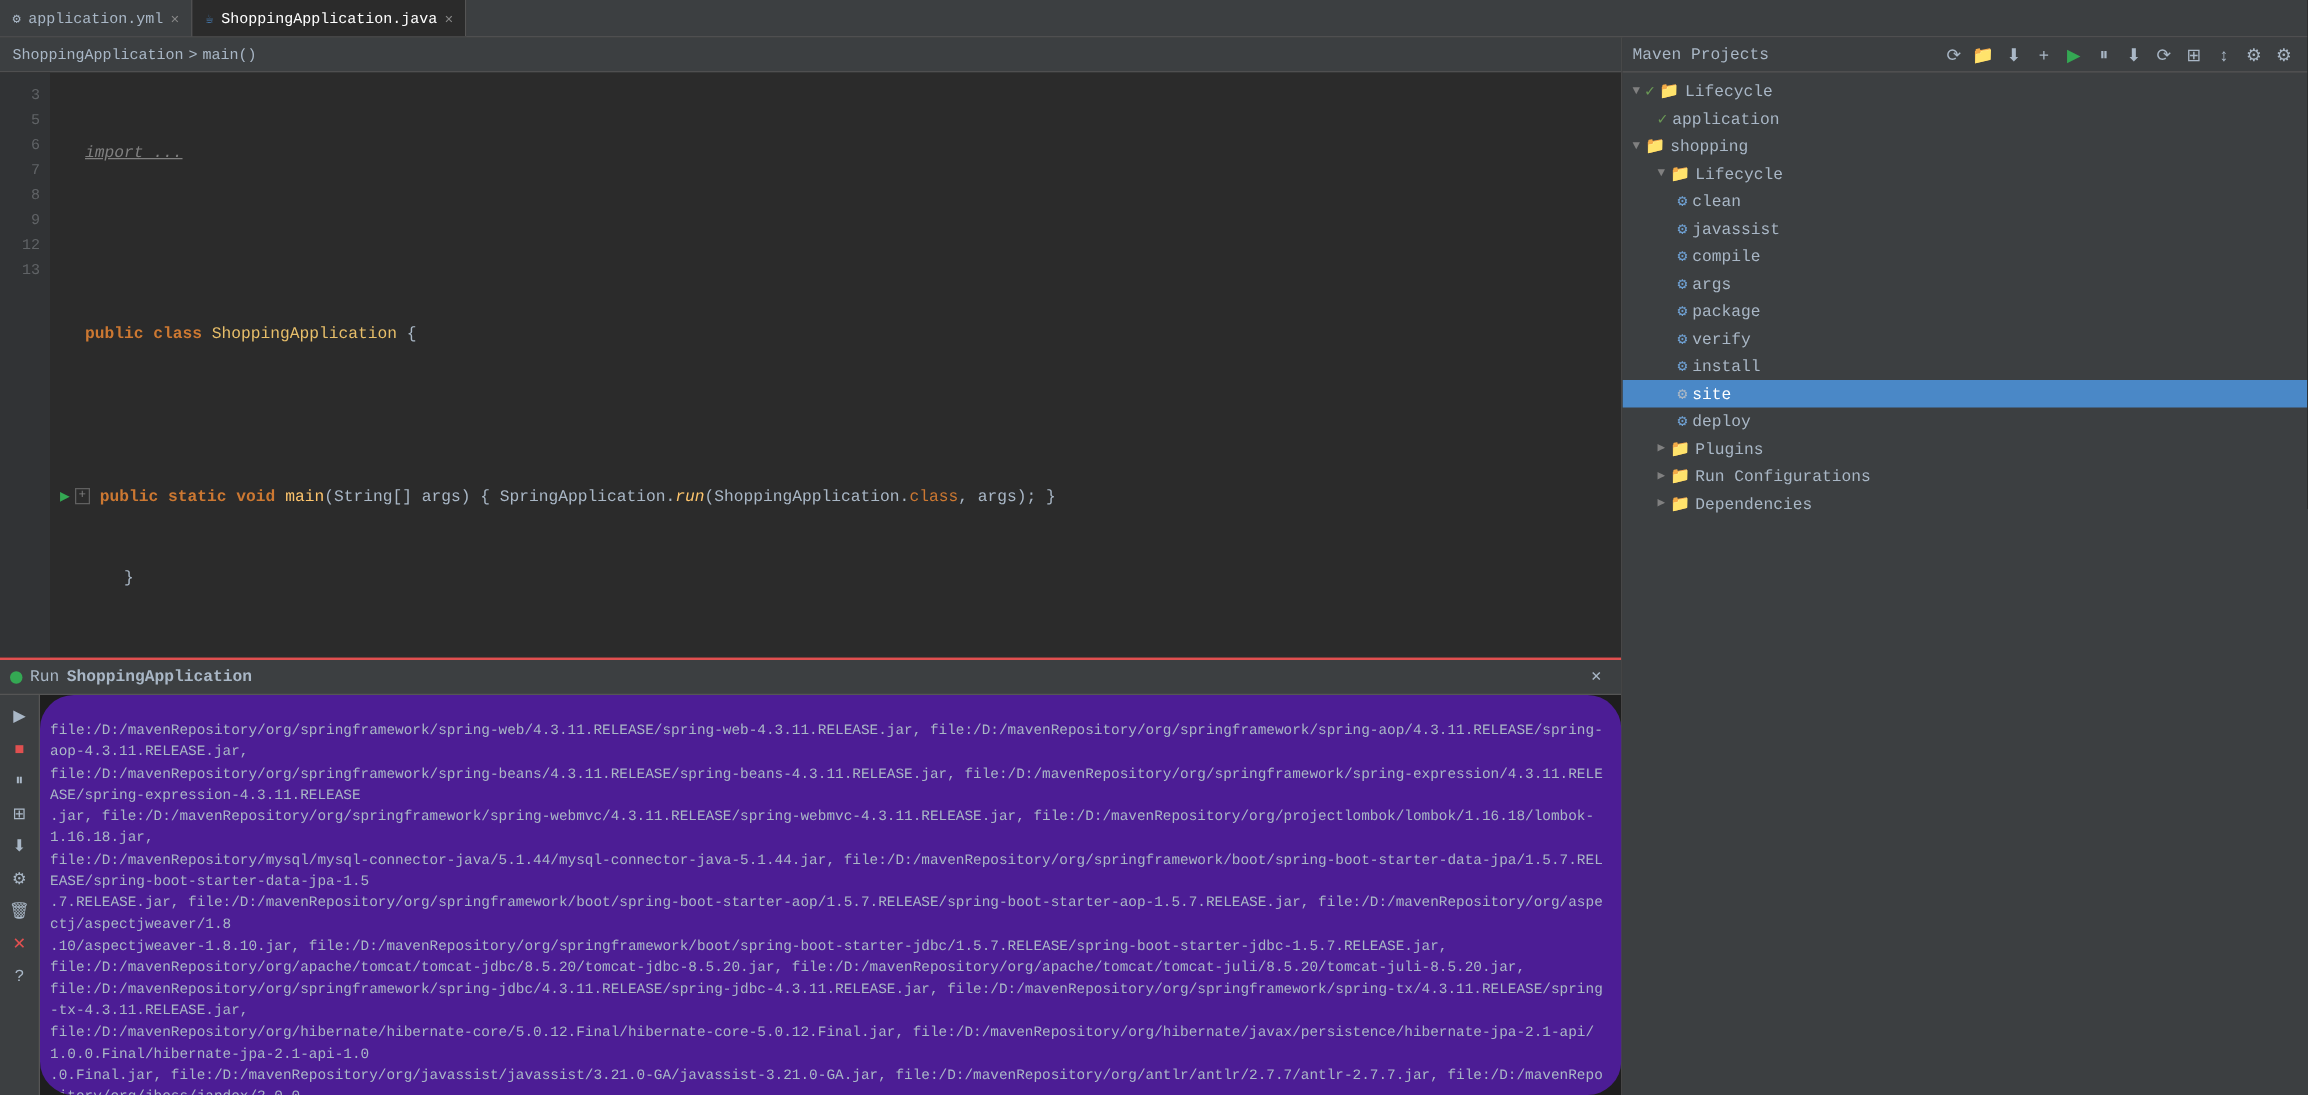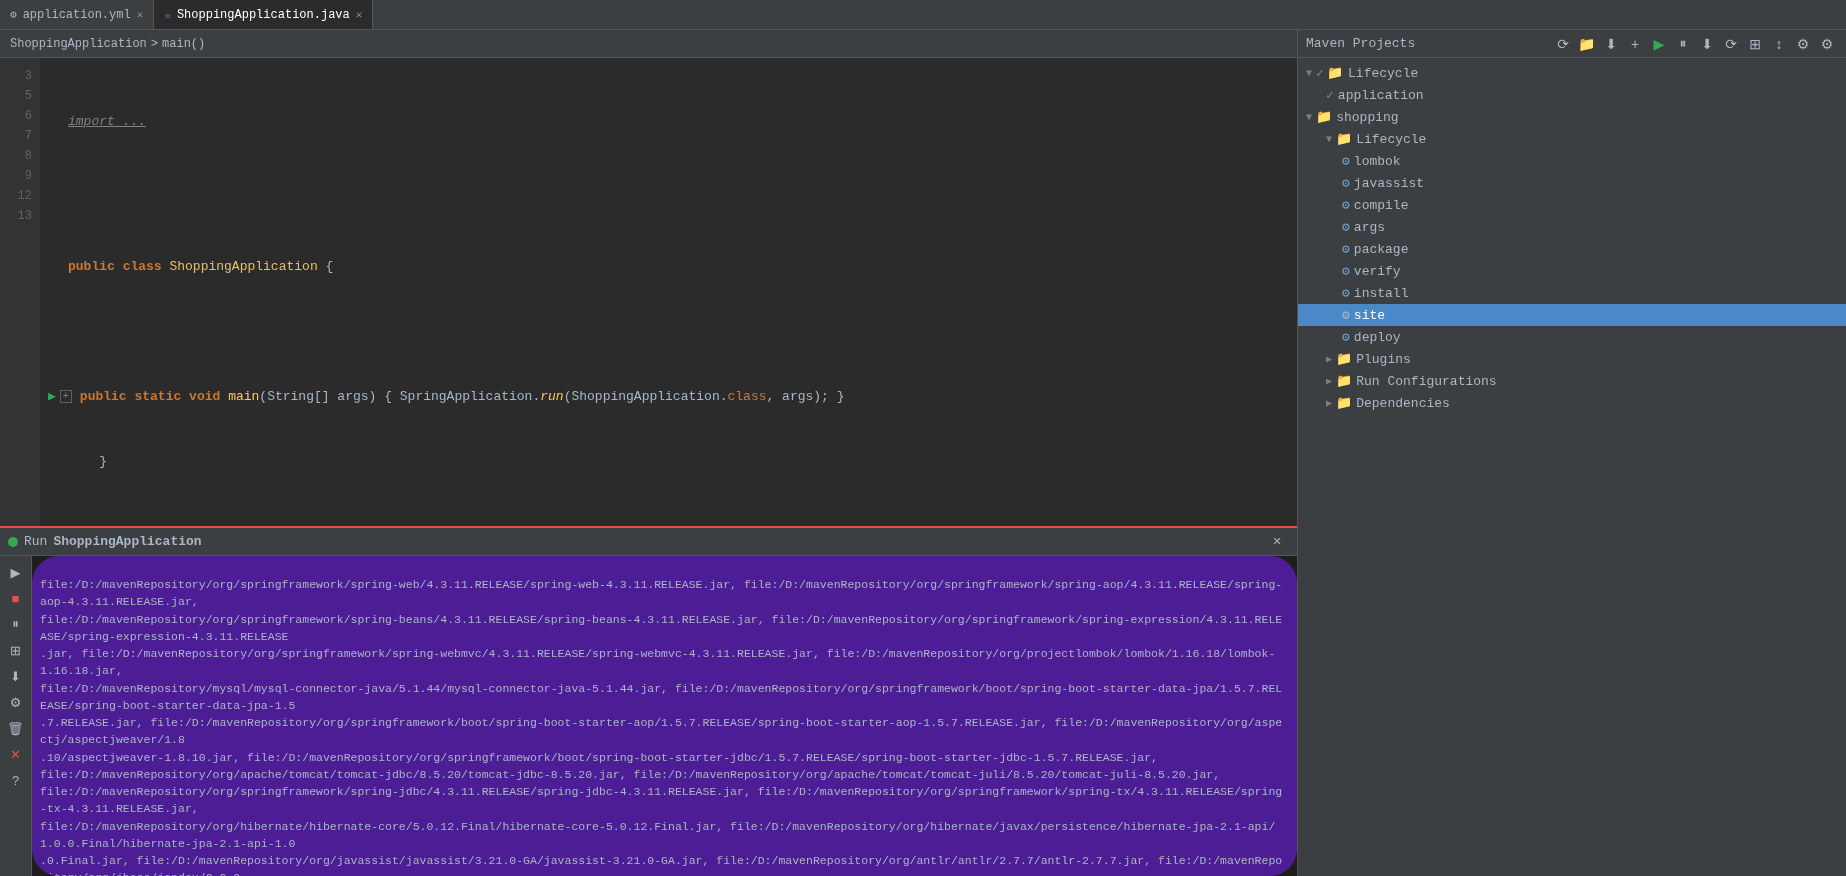--- a/index.html
+++ b/index.html
@@ -443,21 +443,21 @@
       <div class="tree-item">
         <span style="width:16px; display:inline-block;"></span>
         <span class="chevron">▼</span>
         <span style="color:#dcba6c;">📁</span>
         <span>Lifecycle</span>
       </div>
 
       <div class="tree-item">
         <span style="width:32px; display:inline-block;"></span>
         <span style="color:#6e9fd0;">⚙</span>
-        <span>lombok</span>
+        <span>clean</span>
       </div>
 
       <div class="tree-item">
         <span style="width:32px; display:inline-block;"></span>
         <span style="color:#6e9fd0;">⚙</span>
         <span>javassist</span>
       </div>
 
       <div class="tree-item">
         <span style="width:32px; display:inline-block;"></span>

